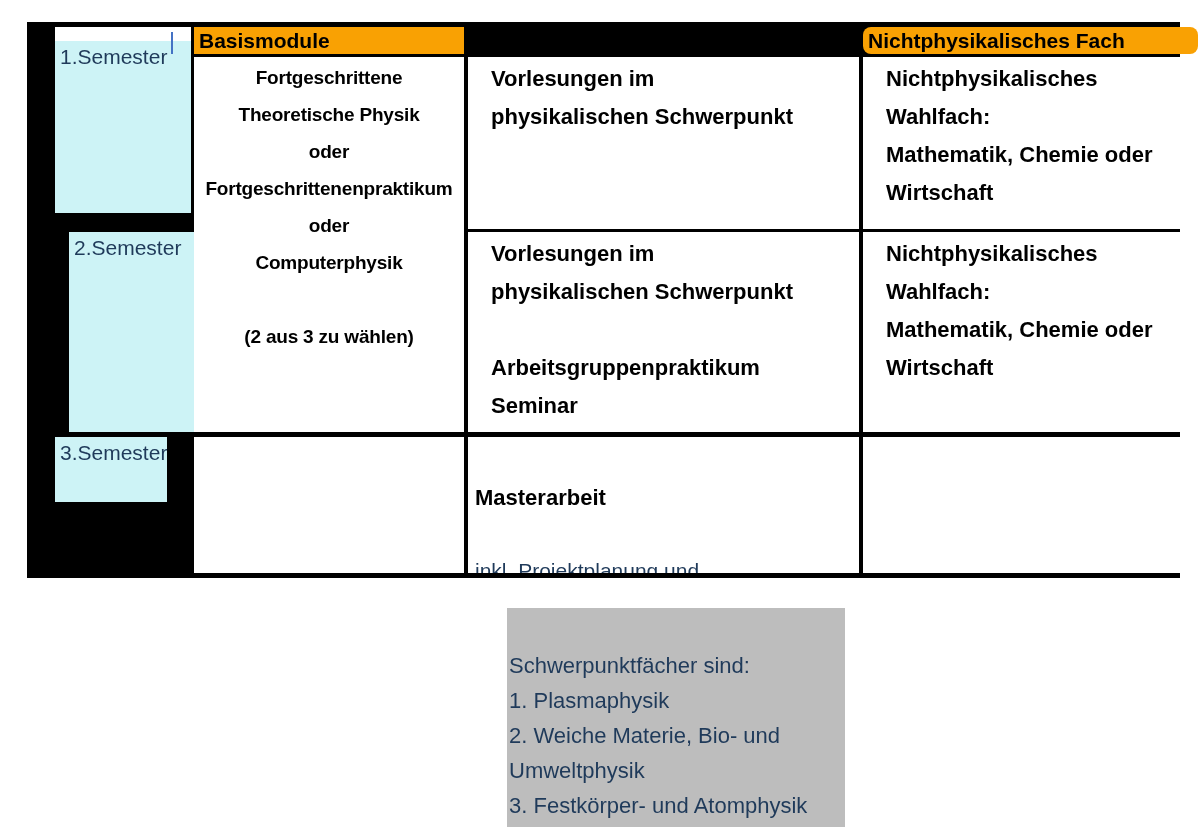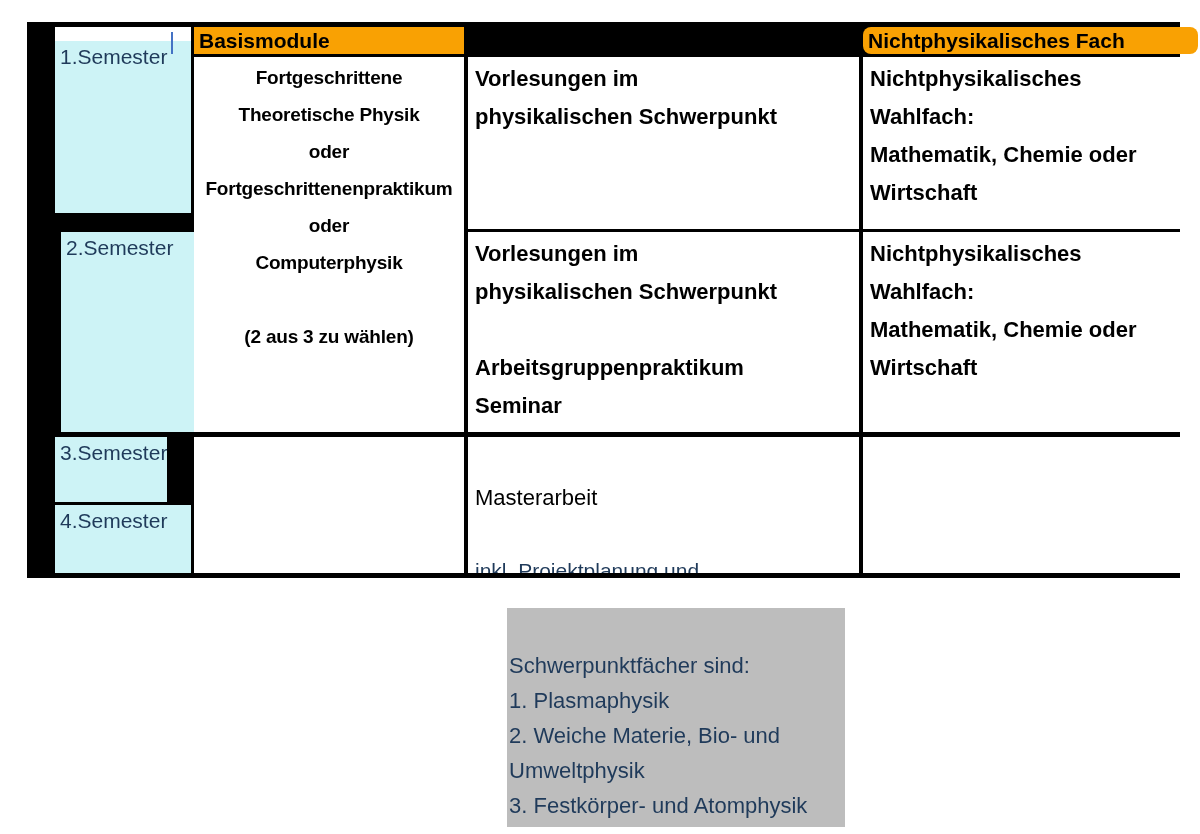--- a/index.html
+++ b/index.html
@@ -43,32 +43,32 @@
     background: #CDF3F6;
     color: #1F3A5A;
     font-size: 21px;
     line-height: 30px;
     padding: 1px 0 0 5px;
   }
   .content-bold {
     font-weight: bold;
     font-size: 22px;
     line-height: 38px;
-    padding: 3px 0 0 7px;
+    padding: 3px 0 0 23px;
   }
   .basis-center {
     font-weight: bold;
     font-size: 19px;
     letter-spacing: -0.2px;
     line-height: 37px;
     text-align: center;
     padding-top: 2px;
   }
   .master-title {
-    font-weight: normal;
+    font-weight: bold;
     font-size: 22px;
     line-height: 37px;
     color: #000000;
   }
   .master-rest {
     font-weight: normal;
     font-size: 21px;
     line-height: 37px;
     color: #1F3A5A;
     white-space: pre;
@@ -98,23 +98,22 @@
 
 <div id="page">
 
   <div id="table-backdrop">
 
     <div class="cell hdr hdr-blank" style="left:5px; top:5px; width:136px; height:27px;"></div>
     <div class="cell hdr" style="left:144px; top:5px; width:270px; height:27px;">Basismodule</div>
     <div class="cell hdr" style="left:813px; top:5px; width:335px; height:27px;border-radius:8px;">Nichtphysikalisches Fach</div>
 
     <div class="cell sem" style="left:5px; top:19px; width:136px; height:172px;">1.Semester</div>
-    <div class="cell sem" style="left:11px; top:210px; width:136px; height:200px;">2.Semester</div>
+    <div class="cell sem" style="left:19px; top:210px; width:136px; height:200px;">2.Semester</div>
     <div class="cell sem" style="left:5px; top:415px; width:112px; height:65px;">3.Semester</div>
-    <div class="cell sem" style="left:5px; top:483px; width:136px; height:68px;">4.Semester</div>
 
     <div class="cell basis-center" style="left:144px; top:35px; width:270px; height:375px;">Fortgeschrittene
 Theoretische Physik
 oder
 Fortgeschrittenenpraktikum
 oder
 Computerphysik
 
 (2 aus 3 zu wählen)</div>
     <div class="cell" style="left:144px; top:415px; width:270px; height:136px;"></div>

